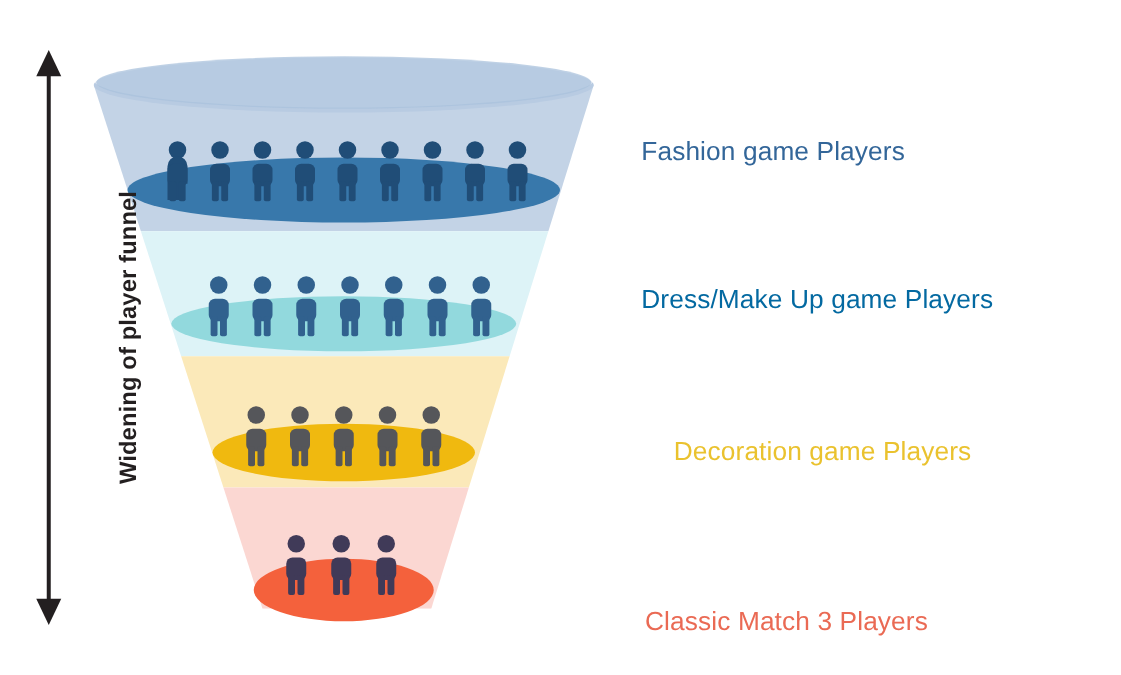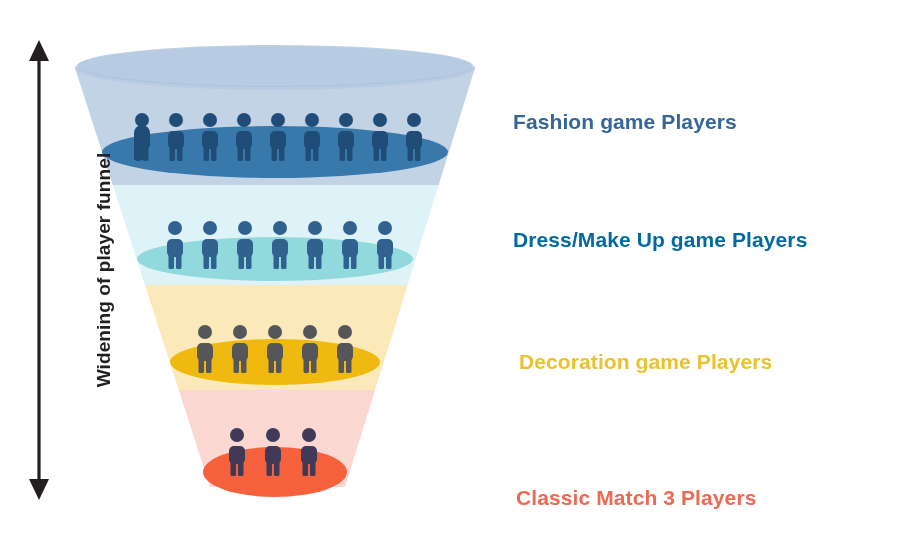--- a/index.html
+++ b/index.html
@@ -19,21 +19,21 @@
     transform-origin:50% 50%;
     text-align:center;
     font-size:19px;font-weight:700;color:#231f20;
     letter-spacing:.1px;
     white-space:nowrap;
   }
 
   .tier-label{
     position:absolute;
     font-size:21px;
-    font-weight:700;
+    font-weight:400;
     letter-spacing:.1px;
     white-space:nowrap;
     line-height:1;
   }
 </style>
 </head>
 <body>
 
 <div id="stage">
 
@@ -222,17 +222,17 @@
       <polygon points="39,500 29,479 49,479" fill="#231f20"></polygon>
     </g>
   </svg>
 
   <div class="axis-label">Widening of player funnel</div>
 
   <div class="tier-label" style="left:513px;top:111px;color:#336699;">Fashion game Players</div>
 
   <div class="tier-label" style="left:513px;top:229px;color:#0369a1;">Dress/Make Up game Players</div>
 
-  <div class="tier-label" style="left:519px;top:351px;color:#eac22e;">Decoration game Players</div>
+  <div class="tier-label" style="left:539px;top:351px;color:#eac22e;">Decoration game Players</div>
 
   <div class="tier-label" style="left:516px;top:463px;color:#ea6a54;margin-top:24px;">Classic Match 3 Players</div>
 
 </div>
 
 </body></html>

